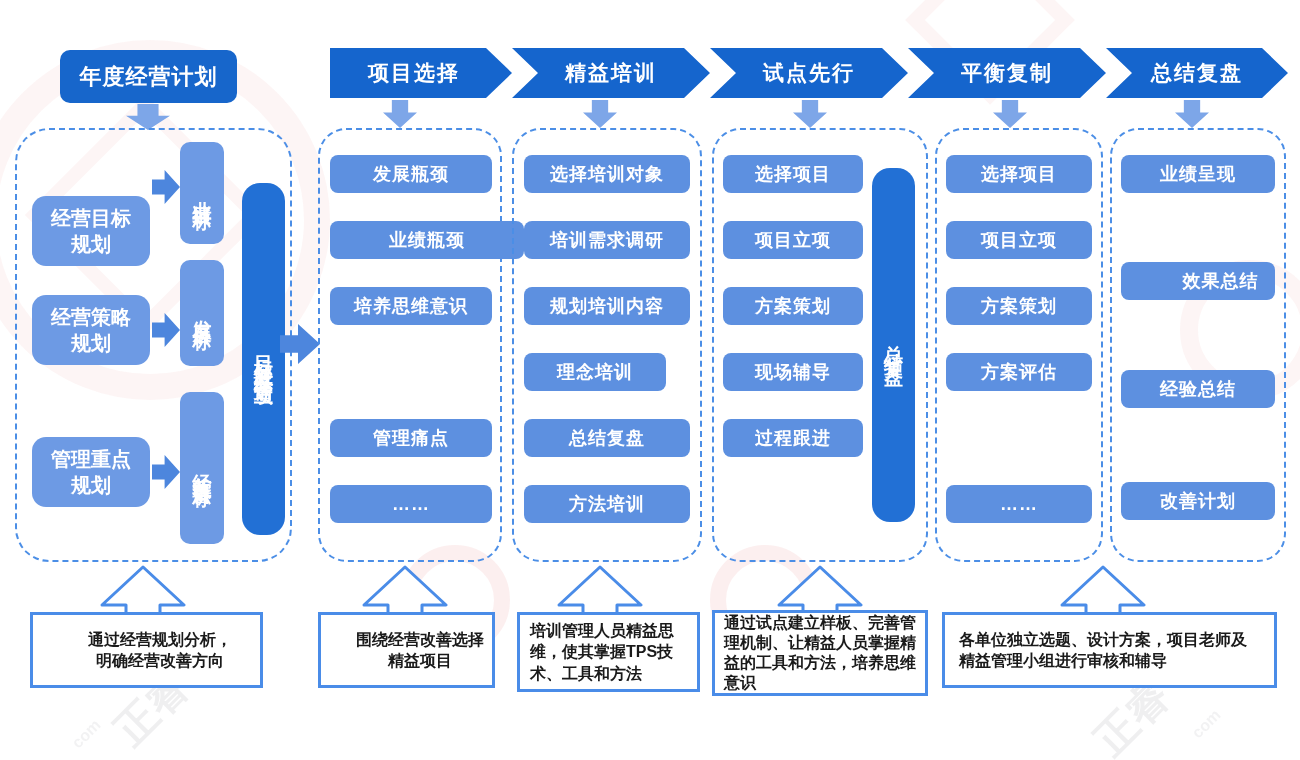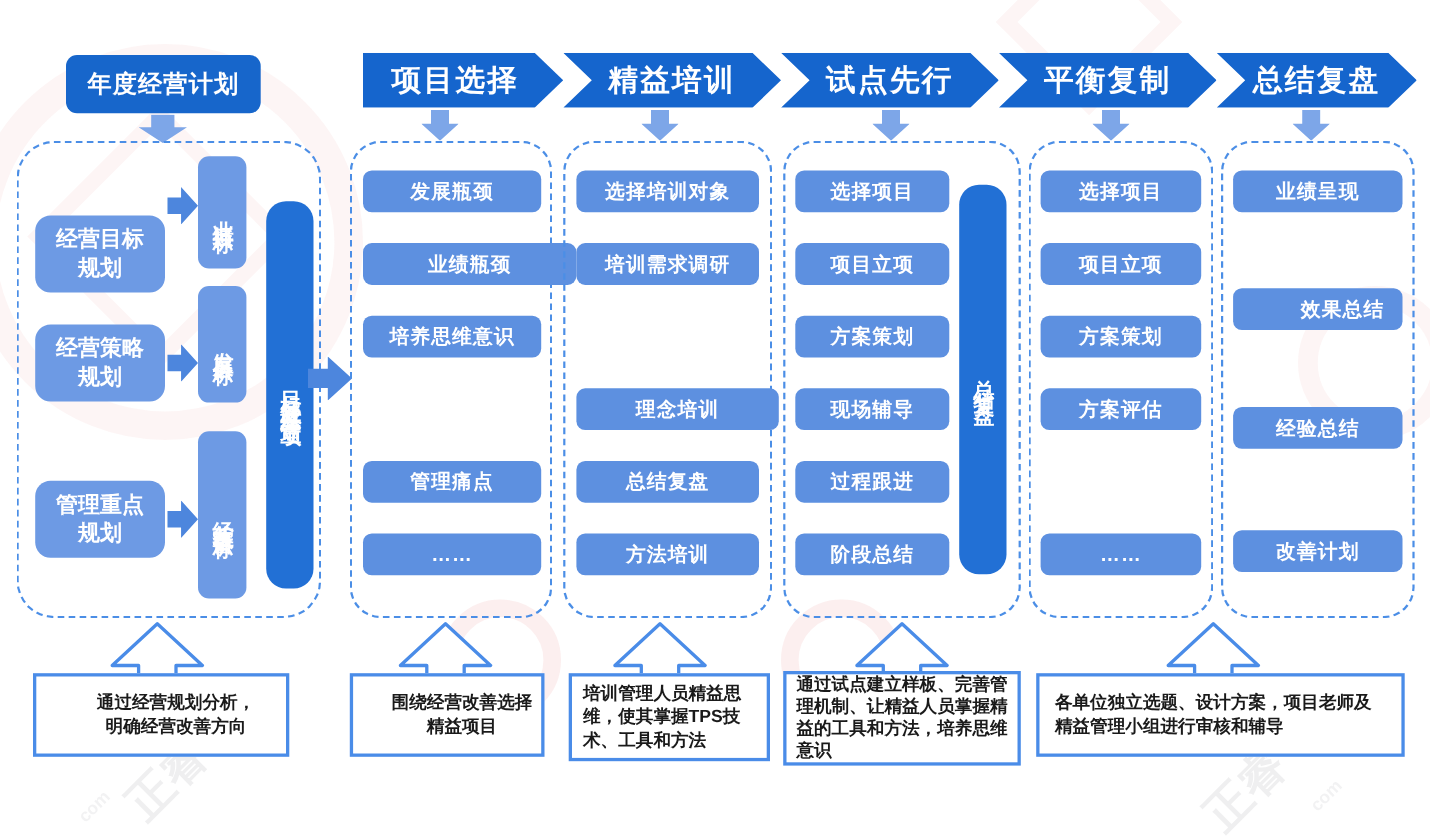--- a/index.html
+++ b/index.html
@@ -15,21 +15,21 @@
   .wm-text{color:rgba(110,110,120,0.11);font-weight:bold;transform:rotate(-45deg);white-space:nowrap;}
   .wm-latin{color:rgba(110,110,120,0.09);font-weight:bold;transform:rotate(-45deg);white-space:nowrap;}
   
   .title-box{
     position:absolute;left:60px;top:50px;width:177px;height:53px;
     background:#1766cb;border-radius:10px;color:#fff;font-size:22px;font-weight:bold;
     display:flex;align-items:center;justify-content:center;letter-spacing:1px;
   }
   .chevron{
     position:absolute;top:48px;height:50px;background:#1565cd;color:#fff;
-    font-size:27px;font-weight:bold;letter-spacing:2px;
+    font-size:21px;font-weight:bold;letter-spacing:2px;
     display:flex;align-items:center;justify-content:center;
   }
   .chev-first{clip-path:polygon(0 0,calc(100% - 26px) 0,100% 50%,calc(100% - 26px) 100%,0 100%);}
   .chev-mid{clip-path:polygon(0 0,calc(100% - 26px) 0,100% 50%,calc(100% - 26px) 100%,0 100%,26px 50%);}
   
   .darr{
     position:absolute;background:#7da6e8;
     clip-path:polygon(26% 0,74% 0,74% 45%,100% 45%,50% 100%,0 45%,26% 45%);
   }
   .rarr{
@@ -124,32 +124,32 @@
     <div class="btn" style="left:10px;top:25px;width:162px;">发展瓶颈</div>
     <div class="btn" style="left:10px;top:91px;width:194px;">业绩瓶颈</div>
     <div class="btn" style="left:10px;top:157px;width:162px;">培养思维意识</div>
     <div class="btn" style="left:10px;top:289px;width:162px;">管理痛点</div>
     <div class="btn" style="left:10px;top:355px;width:162px;">……</div>
   </div>
 
   <div class="panel" style="left:512px;width:190px;border-radius:28px;">
     <div class="btn" style="left:10px;top:25px;width:166px;">选择培训对象</div>
     <div class="btn" style="left:10px;top:91px;width:166px;">培训需求调研</div>
-    <div class="btn" style="left:10px;top:223px;width:184px;">理念培训</div>
+    <div class="btn" style="left:10px;top:157px;width:166px;">规划培训内容</div>
+    <div class="btn" style="left:10px;top:223px;width:142px;">理念培训</div>
     <div class="btn" style="left:10px;top:289px;width:166px;">总结复盘</div>
     <div class="btn" style="left:10px;top:355px;width:166px;">方法培训</div>
   </div>
 
   <div class="panel" style="left:712px;width:216px;border-radius:28px;">
     <div class="btn" style="left:9px;top:25px;width:140px;">选择项目</div>
     <div class="btn" style="left:9px;top:91px;width:140px;">项目立项</div>
     <div class="btn" style="left:9px;top:157px;width:140px;">方案策划</div>
     <div class="btn" style="left:9px;top:223px;width:140px;">现场辅导</div>
     <div class="btn" style="left:9px;top:289px;width:140px;">过程跟进</div>
-    <div class="btn" style="left:9px;top:355px;width:140px;">阶段总结</div>
     <div class="vbar vtext" style="left:158px;top:38px;width:43px;height:354px;letter-spacing:8px;">总结复盘</div>
   </div>
 
   <div class="panel" style="left:935px;width:168px;border-radius:28px;">
     <div class="btn" style="left:9px;top:25px;width:146px;">选择项目</div>
     <div class="btn" style="left:9px;top:91px;width:146px;">项目立项</div>
     <div class="btn" style="left:9px;top:157px;width:146px;">方案策划</div>
     <div class="btn" style="left:9px;top:223px;width:146px;">方案评估</div>
     <div class="btn" style="left:9px;top:355px;width:146px;">……</div>
   </div>

